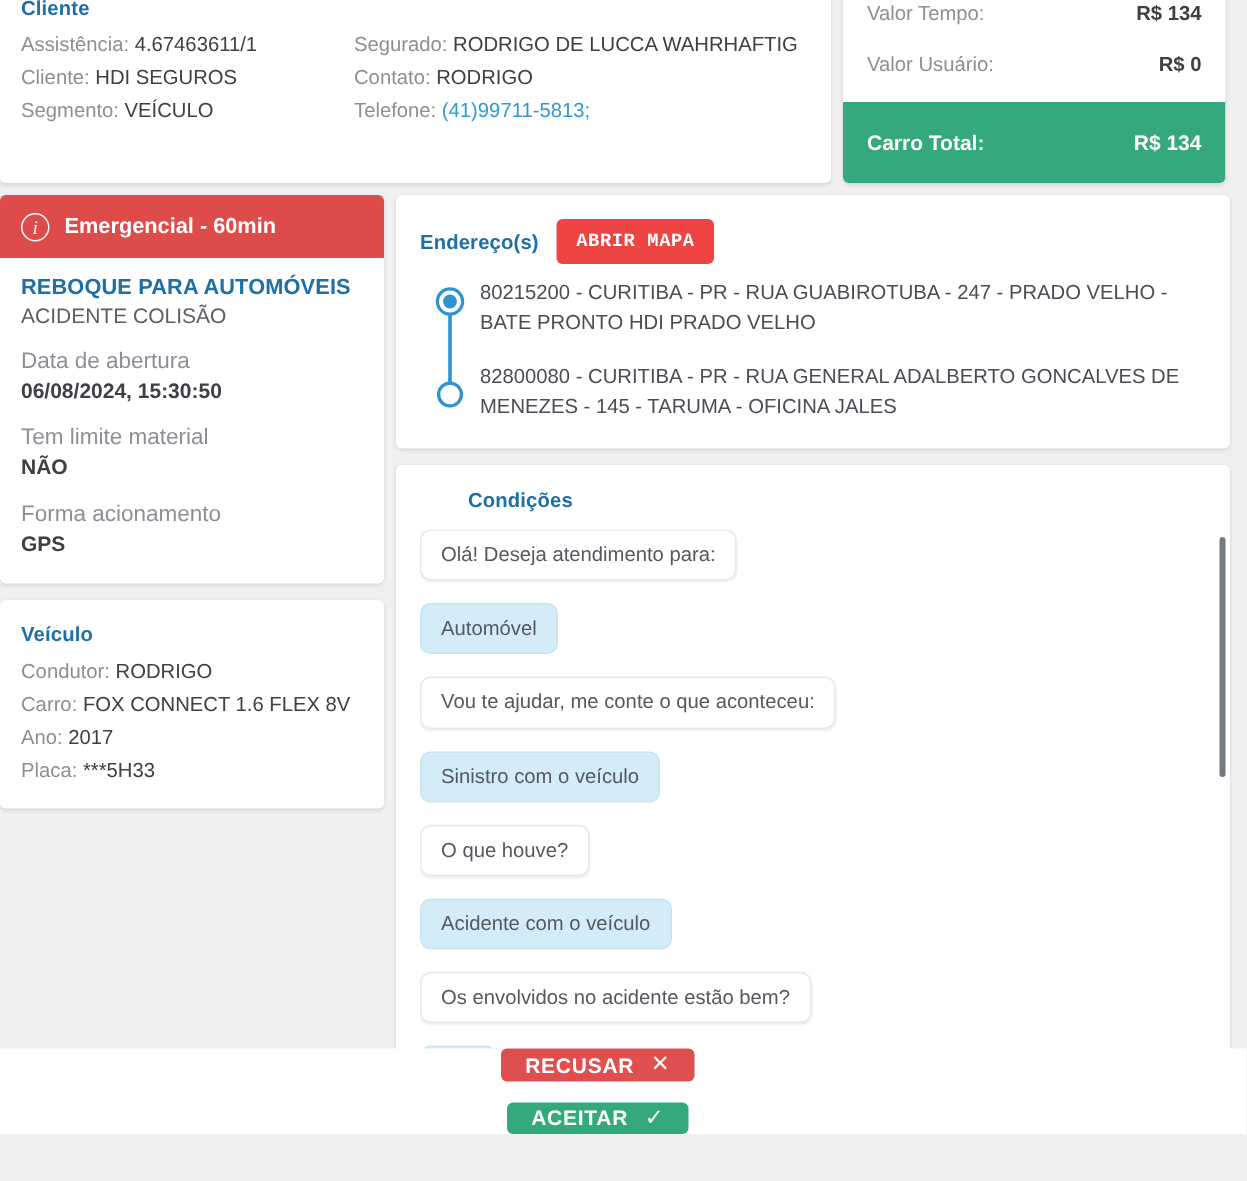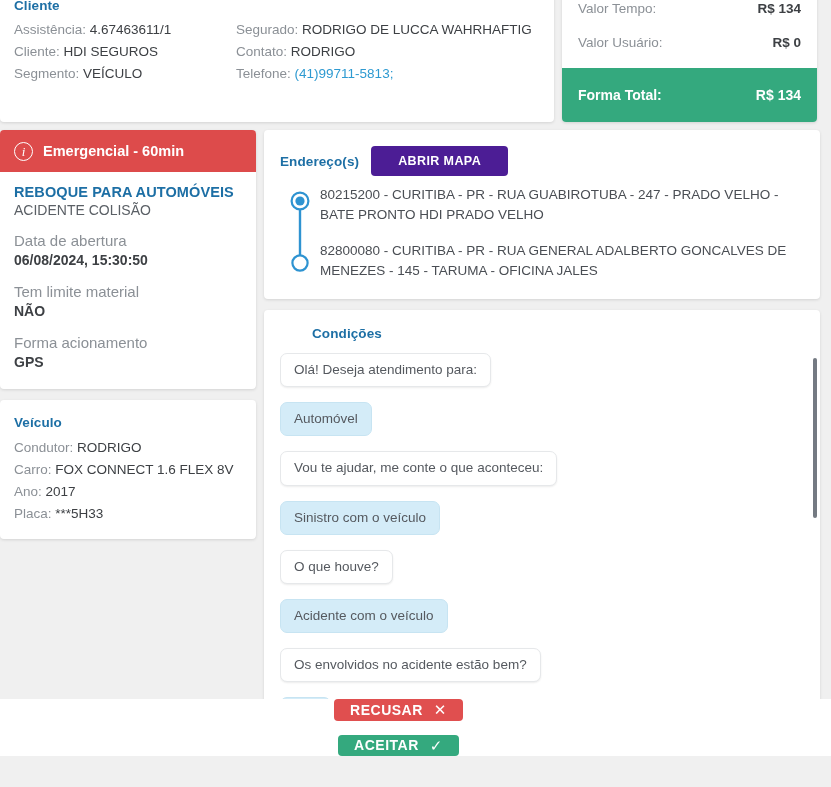--- a/index.html
+++ b/index.html
@@ -179,29 +179,29 @@
     margin-bottom: 11px;
   }
   .addr-head {
     display: flex;
     align-items: center;
     gap: 12px;
     margin-bottom: 9px;
   }
   .addr-head .section-title { margin-bottom: 0; }
   .map-btn {
-    background: #4c1d95;
+    background: #ef4444;
     color: #fff;
     border: none;
     border-radius: 4px;
-    font-family: Liberation Sans, sans-serif;
+    font-family: Liberation Mono, monospace;
     font-size: 12.5px;
     font-weight: bold;
     letter-spacing: .4px;
-    padding: 8px 27px;
+    padding: 8px 13px;
     cursor: pointer;
   }
 
   .addr-list {
     position: relative;
     padding-left: 40px;
   }
   .timeline {
     position: absolute;
     left: 10px; top: 6px;
@@ -339,21 +339,21 @@
     <div class="card values-card">
       <div class="value-row">
         <span class="v-lbl">Valor Tempo:</span>
         <span class="v-amt">R$ 134</span>
       </div>
       <div class="value-row">
         <span class="v-lbl">Valor Usuário:</span>
         <span class="v-amt">R$ 0</span>
       </div>
       <div class="value-row total">
-        <span class="v-lbl">Forma Total:</span>
+        <span class="v-lbl">Carro Total:</span>
         <span class="v-amt">R$ 134</span>
       </div>
     </div>
 
   </div>
 
   <div class="left-col">
 
     <div class="emerg-card">
       <div class="emerg-header">

